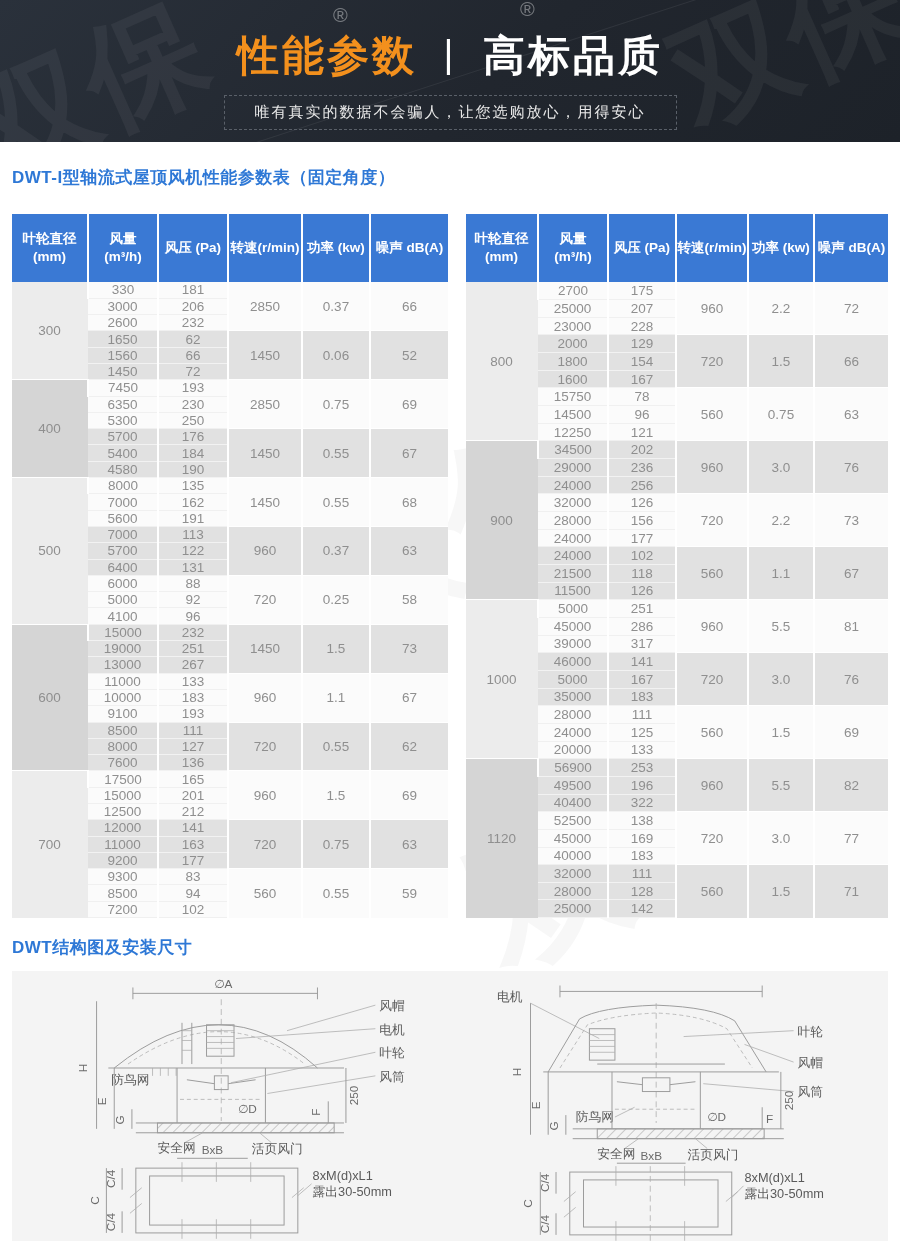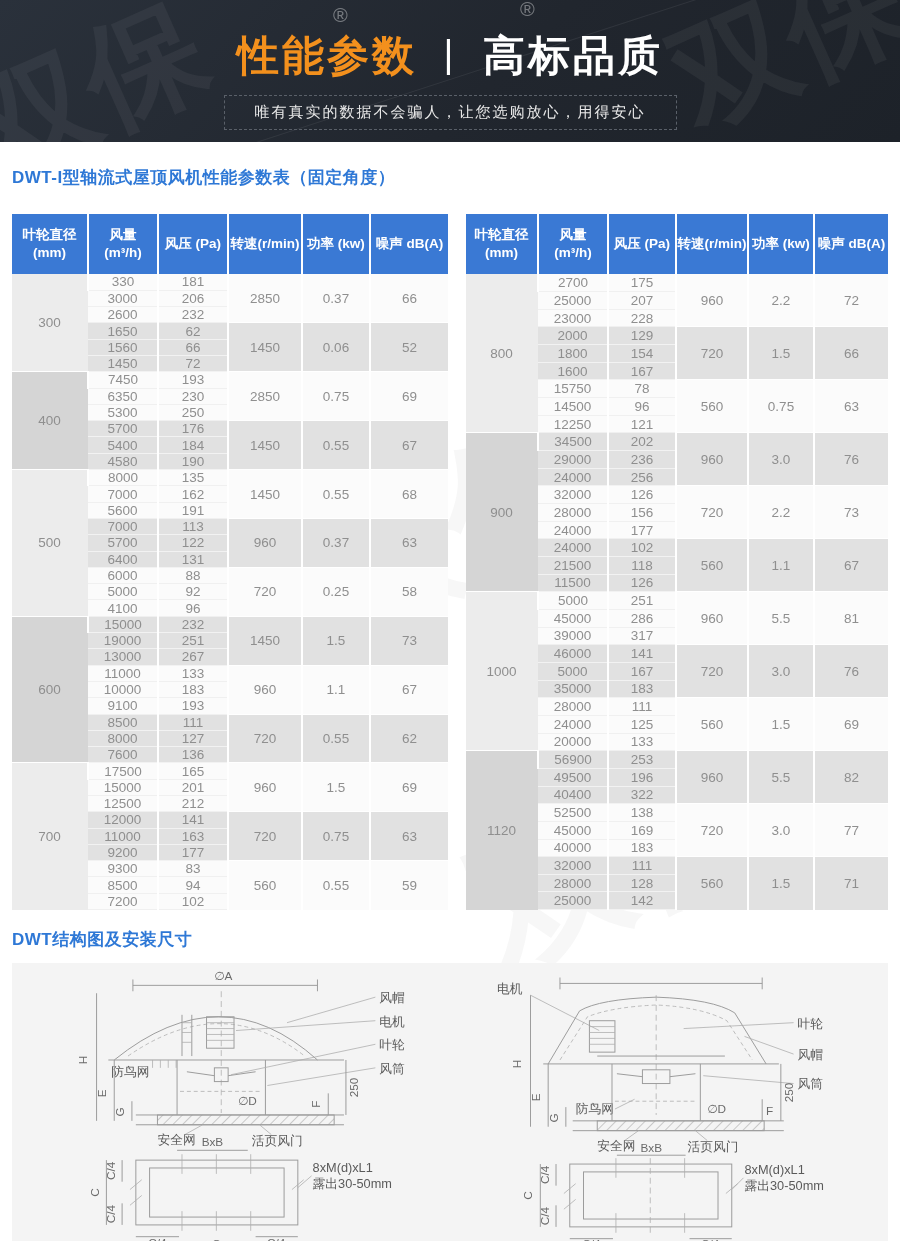--- a/index.html
+++ b/index.html
@@ -31,21 +31,21 @@
   .sec-title{color:#2e78d6;font-size:17px;font-weight:bold;margin:0;letter-spacing:0.5px;}
   #sec1{margin:24px 0 25px;}
   #sec2{margin:18px 0 12px;}
 
   
   .tables{display:flex;justify-content:space-between;align-items:flex-start;}
   table.perf{border-collapse:collapse;table-layout:fixed;}
   .perf th{background:#3a79d4;color:#fff;font-size:13.5px;font-weight:bold;padding:0;line-height:1.3;
            border-left:2px solid #fff;vertical-align:middle;}
   .perf th:first-child{border-left:none;}
-  .perf thead tr{height:60px;}
+  .perf thead tr{height:68px;}
   .perf td{text-align:center;color:#8f8f8f;font-size:13.5px;padding:0;border-left:2px solid #fff;vertical-align:middle;}
   .perf td:first-child{border-left:none;}
   .tbl-left tbody tr{height:16.3px;}
   .tbl-right tbody tr{height:17.66px;}
   .bw{background:#fbfbfb;}
   .bg{background:#e1e1e1;}
   .dl{background:#ececec;}
   .dd{background:#d5d5d5;}
   .bg.c{border-bottom:1px solid #f2f2f2;}
   .bw.c{border-bottom:1px solid #f0f0f0;}

